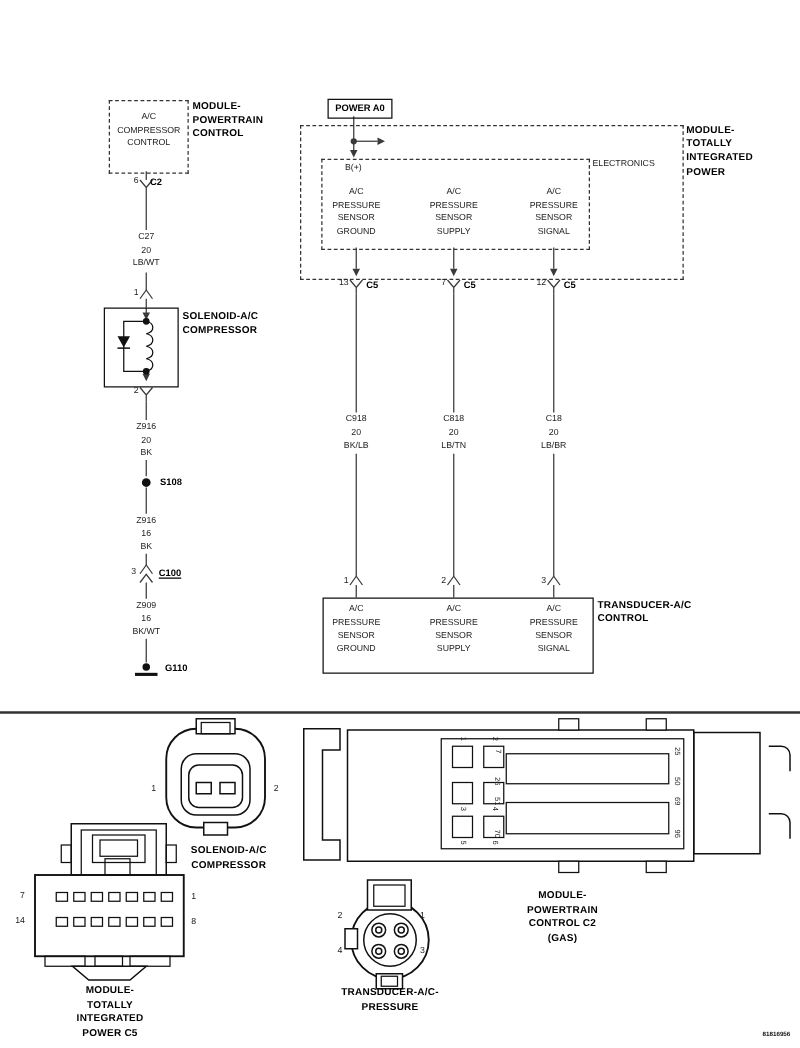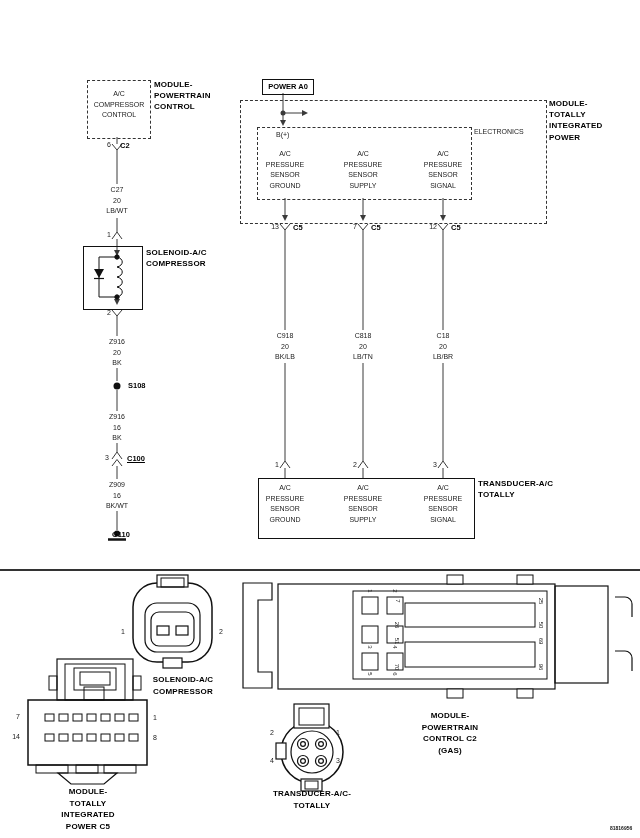--- a/index.html
+++ b/index.html
@@ -213,21 +213,21 @@
 BK</div>
   <div class="abs connb" style="left:128px;top:381px;">S108</div>
   <div class="abs t7c pre" style="left:92px;top:412px;width:50px;">Z916
 16
 BK</div>
   <div class="abs pin" style="left:95px;top:454px;width:14px;">3</div>
   <div class="abs connb" style="left:127px;top:454px;text-decoration:underline;">C100</div>
   <div class="abs t7c pre" style="left:90px;top:480px;width:54px;">Z909
 16
 BK/WT</div>
-  <div class="abs connb" style="left:112px;top:530px;">G110</div>
+  <div class="abs connb" style="left:132px;top:530px;">G110</div>
 
   <div class="abs boxs" style="left:262px;top:79px;width:50px;height:14px;text-align:center;">
     <div class="connb" style="line-height:14px;">POWER A0</div>
   </div>
   <div class="abs boxd" style="left:240px;top:100px;width:305px;height:122px;"></div>
   <div class="abs b8 pre" style="left:549px;top:98px;">MODULE-
 TOTALLY
 INTEGRATED
 POWER</div>
   <div class="abs boxd" style="left:257px;top:127px;width:213px;height:71px;"></div>
@@ -275,21 +275,21 @@
 GROUND</div>
   <div class="abs t7c pre" style="left:331px;top:483px;width:64px;">A/C
 PRESSURE
 SENSOR
 SUPPLY</div>
   <div class="abs t7c pre" style="left:411px;top:483px;width:64px;">A/C
 PRESSURE
 SENSOR
 SIGNAL</div>
   <div class="abs b8 pre" style="left:478px;top:478px;">TRANSDUCER-A/C
-TOTALLY</div>
+CONTROL</div>
 
   <div class="abs" style="left:0;top:569px;width:640px;height:1.5px;background:#333;"></div>
 
   <div class="abs t7" style="left:121px;top:627px;">1</div>
   <div class="abs t7" style="left:219px;top:627px;">2</div>
   <div class="abs b8c pre" style="left:139px;top:674px;width:88px;">SOLENOID-A/C
 COMPRESSOR</div>
 
   <div class="abs pin" style="left:8px;top:713px;width:12px;">7</div>
   <div class="abs pin" style="left:4px;top:733px;width:16px;">14</div>
@@ -298,21 +298,21 @@
   <div class="abs b8c pre" style="left:38px;top:786px;width:100px;">MODULE-
 TOTALLY
 INTEGRATED
 POWER C5</div>
 
   <div class="abs t7" style="left:270px;top:728px;">2</div>
   <div class="abs t7" style="left:336px;top:728px;">1</div>
   <div class="abs t7" style="left:270px;top:756px;">4</div>
   <div class="abs t7" style="left:336px;top:756px;">3</div>
   <div class="abs b8c pre" style="left:258px;top:788px;width:108px;">TRANSDUCER-A/C-
-TOTALLY</div>
+PRESSURE</div>
 
   <div class="abs rot" style="left:364px;top:588px;">1</div>
   <div class="abs rot" style="left:389px;top:588px;">2</div>
   <div class="abs rot" style="left:364px;top:644px;">3</div>
   <div class="abs rot" style="left:389px;top:644px;">4</div>
   <div class="abs rot" style="left:364px;top:671px;">5</div>
   <div class="abs rot" style="left:389px;top:671px;">6</div>
   <div class="abs rot" style="left:392px;top:598px;">7</div>
   <div class="abs rot" style="left:391px;top:622px;">26</div>
   <div class="abs rot" style="left:391px;top:638px;">51</div>

